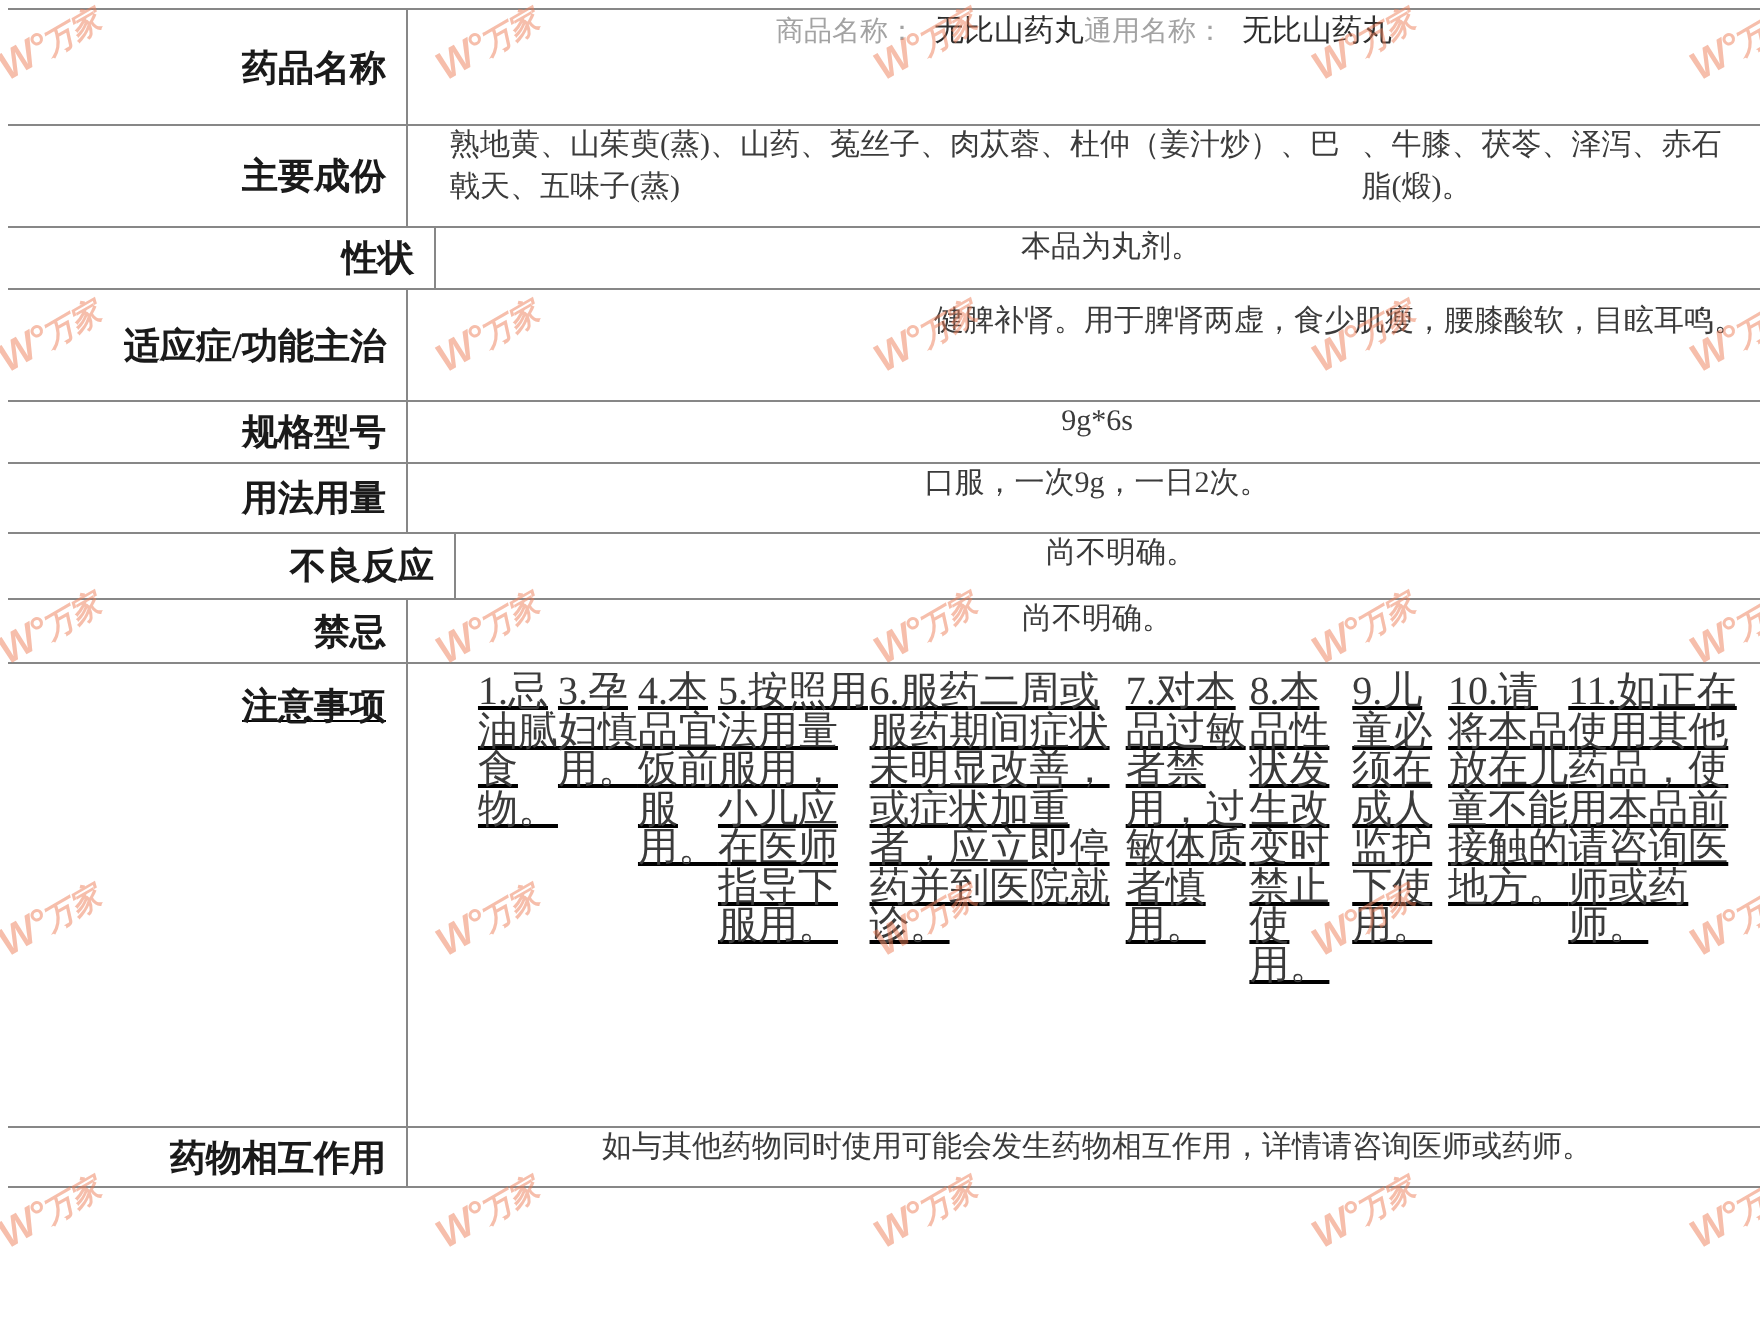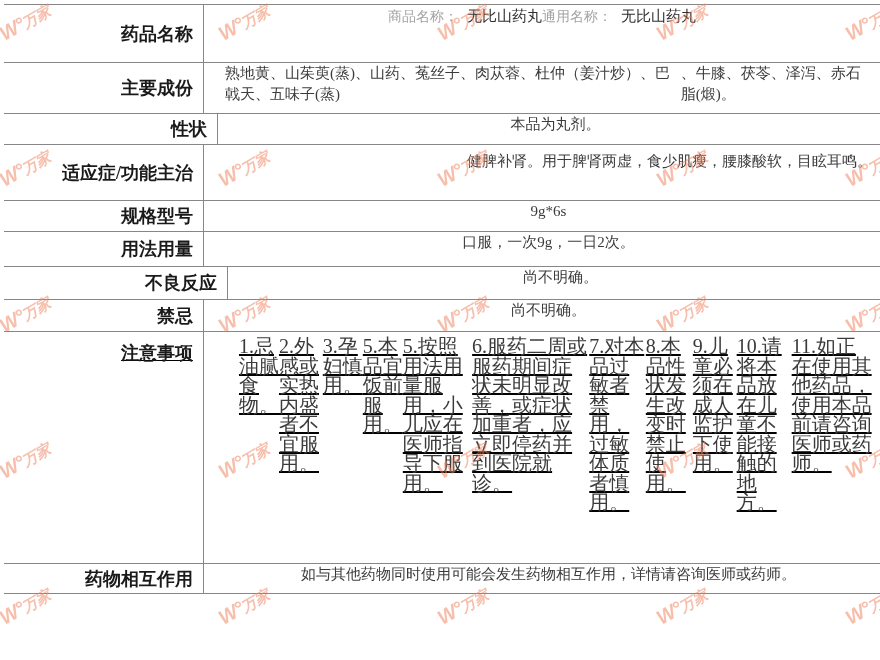--- a/index.html
+++ b/index.html
@@ -120,23 +120,22 @@
     <div class="label-cell">禁忌</div>
     <div class="value-cell">
       <div>尚不明确。</div>
     </div>
   </div>
 
   <div class="row r8">
     <div class="label-cell">注意事项</div>
     <div class="value-cell">
       <div class="notice-line">1.忌油腻食物。</div>
-      <div class="notice-line">2.外感或实热内盛者不宜服用。</div>
       <div class="notice-line">3.孕妇慎用。</div>
-      <div class="notice-line">5.本品宜饭前服用。</div>
+      <div class="notice-line">4.本品宜饭前服用。</div>
       <div class="notice-line">5.按照用法用量服用，小儿应在医师指导下服用。</div>
       <div class="notice-line">6.服药二周或服药期间症状未明显改善，或症状加重者，应立即停药并到医院就诊。</div>
       <div class="notice-line">7.对本品过敏者禁用，过敏体质者慎用。</div>
       <div class="notice-line">8.本品性状发生改变时禁止使用。</div>
       <div class="notice-line">9.儿童必须在成人监护下使用。</div>
       <div class="notice-line">10.请将本品放在儿童不能接触的地方。</div>
       <div class="notice-line">11.如正在使用其他药品，使用本品前请咨询医师或药师。</div>
     </div>
   </div>
 

